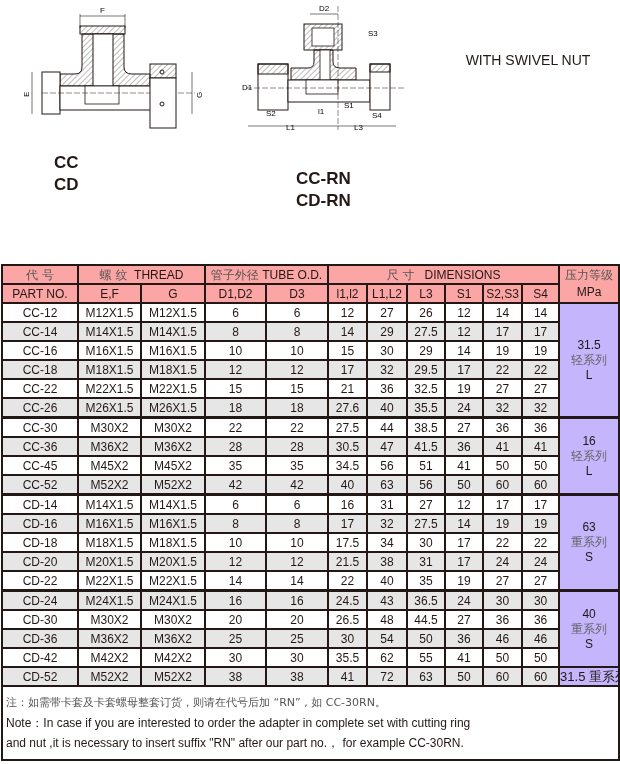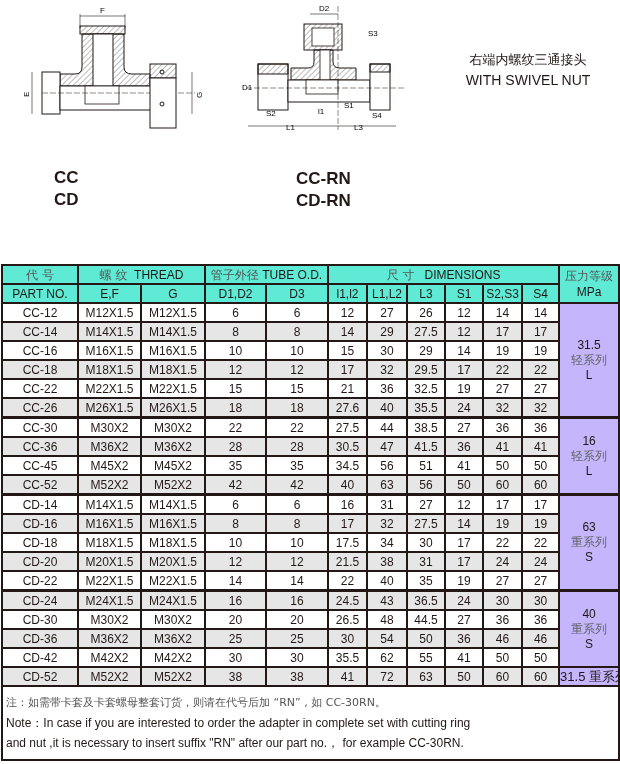--- a/index.html
+++ b/index.html
@@ -3,21 +3,21 @@
 <meta charset="utf-8">
 <style>
   html, body { margin:0; padding:0; background:#ffffff; }
   body { width:620px; height:764px; position:relative; overflow:hidden; font-family:"Liberation Sans", sans-serif; color:#231815; }
   .drawing { position:absolute; }
   .title-block { position:absolute; left:438px; top:50px; width:180px; text-align:center; font-size:14px; line-height:20px; color:#231815; }
   .title-block .cn { font-family:"DejaVu Sans", sans-serif; font-size:13px; }
   .model { position:absolute; font-weight:bold; font-size:17px; line-height:22px; color:#231815; }
   table.spec { position:absolute; left:1px; top:264px; border-collapse:collapse; table-layout:fixed; width:617px; }
   table.spec td { border:2px solid #231815; text-align:center; font-size:12px; height:17px; padding:0; line-height:16px; color:#231815; white-space:nowrap; overflow:hidden; }
-  table.spec tr.hdr td { background:#5eead4; height:17px; }
+  table.spec tr.hdr td { background:#fca5a5; height:17px; }
   table.spec tr.hdr td.cn { font-family:"DejaVu Sans", sans-serif; color:#555; }
   table.spec tr.alt td.d { background:#e6e6e6; }
   table.spec td.mpa { background:#c4b5fd; font-size:12px; line-height:15px; vertical-align:middle; }
   table.spec td.mpa .cn { font-family:"DejaVu Sans", sans-serif; color:#666; }
   table.spec td.mpa-small { font-size:13px; }
   table.spec td.notes { text-align:left; padding:6px 3px; font-size:12px; line-height:20px; white-space:normal; height:auto; }
   .notes .cn { font-family:"DejaVu Sans", sans-serif; color:#555; font-size:11px; }
   .thick-t td { border-top:3px solid #231815 !important; }
 </style>
 </head>
@@ -81,25 +81,24 @@
   <text x="30" y="114" font-size="8" font-family="Liberation Sans, sans-serif">S2</text>
   <text x="82" y="112" font-size="8" font-family="Liberation Sans, sans-serif">l1</text>
   <text x="108" y="106" font-size="8" font-family="Liberation Sans, sans-serif">S1</text>
   <text x="136" y="116" font-size="8" font-family="Liberation Sans, sans-serif">S4</text>
   <text x="50" y="128" font-size="8" font-family="Liberation Sans, sans-serif">L1</text>
   <text x="118" y="128" font-size="8" font-family="Liberation Sans, sans-serif">L3</text>
   <line x1="12" y1="124" x2="160" y2="124" stroke="#231815" stroke-width="0.6"></line>
 </svg>
 
 <div class="title-block">
-  <div class="cn">右端内螺纹三通接头</div>
   <div>WITH SWIVEL NUT</div>
 </div>
 
-<div class="model" style="left:54px;top:167px;">
+<div class="model" style="left:54px;top:152px;">
   <div>CC</div>
   <div>CD</div>
 </div>
 <div class="model" style="left:296px;top:168px;">
   <div>CC-RN</div>
   <div>CD-RN</div>
 </div>
 
 <table class="spec">
   <colgroup>
@@ -116,21 +115,21 @@
       <col style="width:37px">
       <col style="width:60px">
   </colgroup>
   <tbody id="tbody">
     <tr class="hdr">
       <td class="cn">代  号</td>
       <td colspan="2"><span class="cn" style="font-family:'DejaVu Sans',sans-serif;color:#555">螺 纹</span>&nbsp;&nbsp;<span>THREAD</span></td>
       <td colspan="2"><span style="font-family:'DejaVu Sans',sans-serif;color:#555">管子外径</span> <span>TUBE O.D.</span></td>
       <td colspan="6"><span style="font-family:'DejaVu Sans',sans-serif;color:#555">尺 寸</span>&nbsp;&nbsp;&nbsp;<span>DIMENSIONS</span></td>
       <td rowspan="2" style="line-height:16px;">
-          <div style="font-family:Liberation Serif, serif;color:#555">压力等级</div>
+          <div style="font-family:Liberation Mono, monospace;color:#555">压力等级</div>
           <div>MPa</div>
         </td>
     </tr>
     <tr class="hdr" id="hdr2">
         <td>PART NO.</td>
         <td>E,F</td>
         <td>G</td>
         <td>D1,D2</td>
         <td>D3</td>
         <td>l1,l2</td>

